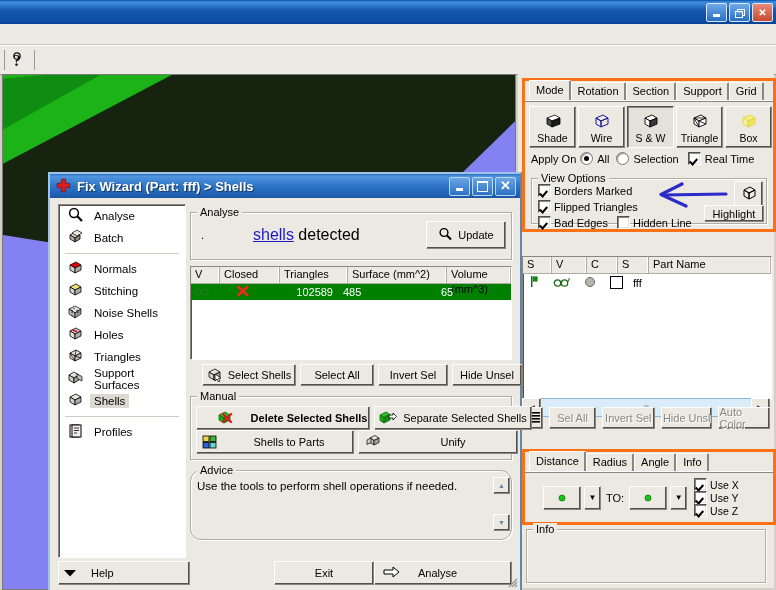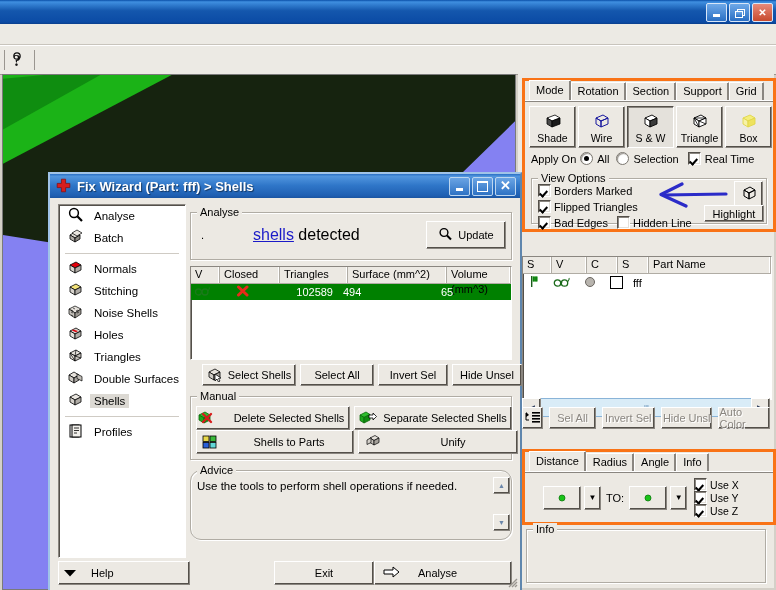--- a/index.html
+++ b/index.html
@@ -478,21 +478,21 @@
       </div>
       <div class="side-item">
         <span class="ic">
           <svg width="17" height="16" viewBox="0 0 17 16">
               <polygon points="2,5 7,2 12,5 7,8" fill="#e6e2dc" stroke="#000" stroke-width=".8"></polygon>
               <polygon points="2,5 7,8 7,13 2,10" fill="#cfcbc5" stroke="#000" stroke-width=".8"></polygon>
               <polygon points="7,8 12,5 12,10 7,13" fill="#aaa6a0" stroke="#000" stroke-width=".8"></polygon>
               <polygon points="10,4 15,6.5 15,11 10,8.5" fill="#c4c0ba" stroke="#000" stroke-width=".7"></polygon>
             </svg>
         </span>
-        <span class="nm">Double Surfaces</span>
+        <span class="nm">Support Surfaces</span>
       </div>
       <div class="side-item sel">
         <span class="ic">
           <svg width="17" height="16" viewBox="0 0 17 16">
               <polygon points="3,5 9,2 14,5 8,8" fill="#eae6e0" stroke="#000" stroke-width=".8"></polygon>
               <polygon points="3,5 8,8 8,13 3,10" fill="#d4d0ca" stroke="#000" stroke-width=".8"></polygon>
               <polygon points="8,8 14,5 14,10 8,13" fill="#b0aca6" stroke="#000" stroke-width=".8"></polygon>
             </svg>
         </span>
         <span class="nm">Shells</span>
@@ -547,21 +547,21 @@
                 <path d="M7.5 6 h1" stroke="#1a7a1a" stroke-width="1.1"></path>
                 <path d="M14 4.8 q2 -2.2 1.3 -3.4" stroke="#1a7a1a" stroke-width="1.1" fill="none"></path>
               </svg>
           </div>
           <div style="width:55px;text-align:center;">
             <svg width="14" height="12" viewBox="0 0 14 12">
                 <path d="M2.5 2 L11 10 M11 2 L2.5 10" stroke="#e82a1a" stroke-width="3" stroke-linecap="round"></path>
               </svg>
           </div>
           <div style="width:63px;text-align:right;padding-right:6px;">102589</div>
-          <div style="width:94px;padding-left:4px;">494</div>
+          <div style="width:94px;padding-left:4px;">485</div>
           <div style="flex:1;padding-left:4px;">65</div>
         </div>
       </div>
 
       <div style="position:absolute;left:12px;top:160px;width:320px;height:22px;display:flex;gap:4px;">
         <div class="btn" style="width:92px;gap:5px;">
           <span class="ic">
             <svg width="16" height="15" viewBox="0 0 16 15">
                 <polygon points="2,5 8,2 13,5 7,8" fill="#e6e2dc" stroke="#000" stroke-width=".8"></polygon>
                 <polygon points="2,5 7,8 7,13 2,10" fill="#d0ccc6" stroke="#000" stroke-width=".8"></polygon>
@@ -572,21 +572,21 @@
           <span>Select Shells</span>
         </div>
         <div class="btn" style="width:72px;">Select All</div>
         <div class="btn" style="width:68px;">Invert Sel</div>
         <div class="btn" style="flex:1;">Hide Unsel</div>
       </div>
 
       <div class="fieldset" style="left:0;top:192px;width:320px;height:62px;">
         <span class="legend">Manual</span>
         <div style="position:absolute;left:5px;top:9px;display:flex;gap:4px;">
-          <div class="btn" style="width:152px;height:22px;justify-content:flex-start;padding-left:0;gap:14px;">
+          <div class="btn" style="width:152px;height:22px;justify-content:flex-start;padding-left:20px;gap:14px;font-weight:bold;">
             <span class="ic">
               <svg width="18" height="15" viewBox="0 0 18 15">
                   <polygon points="2,5 8,2 13,5 7,8" fill="#2fbd2f" stroke="#0a6a0a" stroke-width=".8"></polygon>
                   <polygon points="2,5 7,8 7,13 2,10" fill="#1da81d" stroke="#0a6a0a" stroke-width=".8"></polygon>
                   <polygon points="7,8 13,5 13,10 7,13" fill="#128c12" stroke="#0a6a0a" stroke-width=".8"></polygon>
                   <path d="M6 4 L14 12 M14 4 L6 12" stroke="#d81d1d" stroke-width="2.4" stroke-linecap="round"></path>
                 </svg>
             </span>
             <span style="flex:1;text-align:center;">Delete Selected Shells</span>
           </div>

